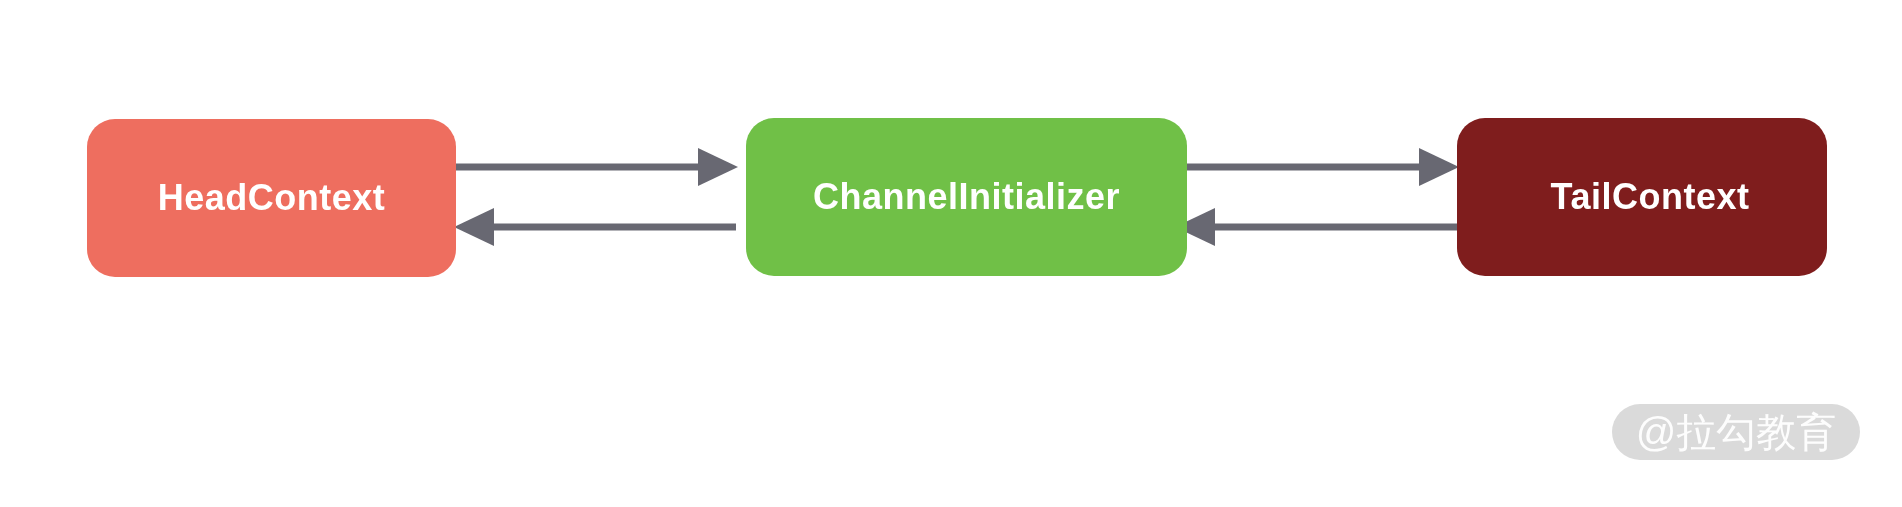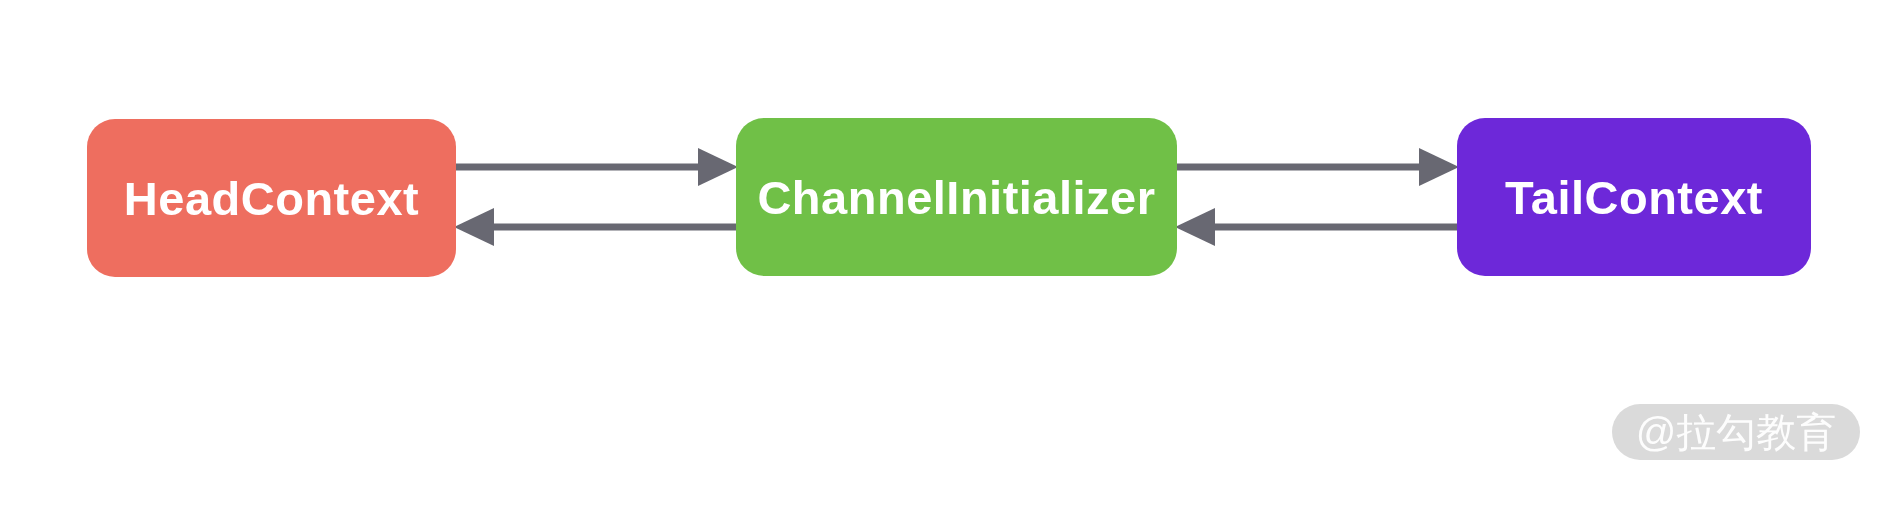--- a/index.html
+++ b/index.html
@@ -30,21 +30,21 @@
   .edges polygon {
     fill: var(--arrow-color, #686872);
   }
   .node {
     position: absolute;
     display: flex;
     align-items: center;
     justify-content: center;
     border-radius: 28px;
     color: #ffffff;
-    font-size: 47px;
+    font-size: 36px;
     font-weight: 700;
     letter-spacing: 0.5px;
     text-align: center;
     user-select: none;
   }
   .node-head    { left: 87px;   top: 119px; width: 369px; height: 158px; }
   .node-channel { left: 736px;  top: 118px; width: 441px; height: 158px; }
   .node-tail    { left: 1457px; top: 118px; width: 354px; height: 158px; }
   .watermark {
     position: absolute;
@@ -81,19 +81,19 @@
       <polygon points="1459,167 1419,148 1419,186"></polygon>
     </g>
     <g>
       <line x1="1457" y1="227" x2="1213" y2="227"></line>
       <polygon points="1175,227 1215,208 1215,246"></polygon>
     </g>
   </svg>
 
   <div class="node node-head" style="background-color: rgb(238, 110, 95);">HeadContext</div>
 
-  <div class="node node-channel" style="background-color: rgb(112, 192, 71);">ChannelInitializer</div>
+  <div class="node node-channel" style="background-color: rgb(112, 192, 71); margin-left: 10px;">ChannelInitializer</div>
 
-  <div class="node node-tail" style="background-color: #6d28d9;">TailContext</div>
+  <div class="node node-tail" style="background-color: #7f1d1d; padding-left: 16px;">TailContext</div>
 
   <div class="watermark" style="background-color: rgb(218, 218, 218);">@拉勾教育</div>
 
 </div>
 
 </body></html>

